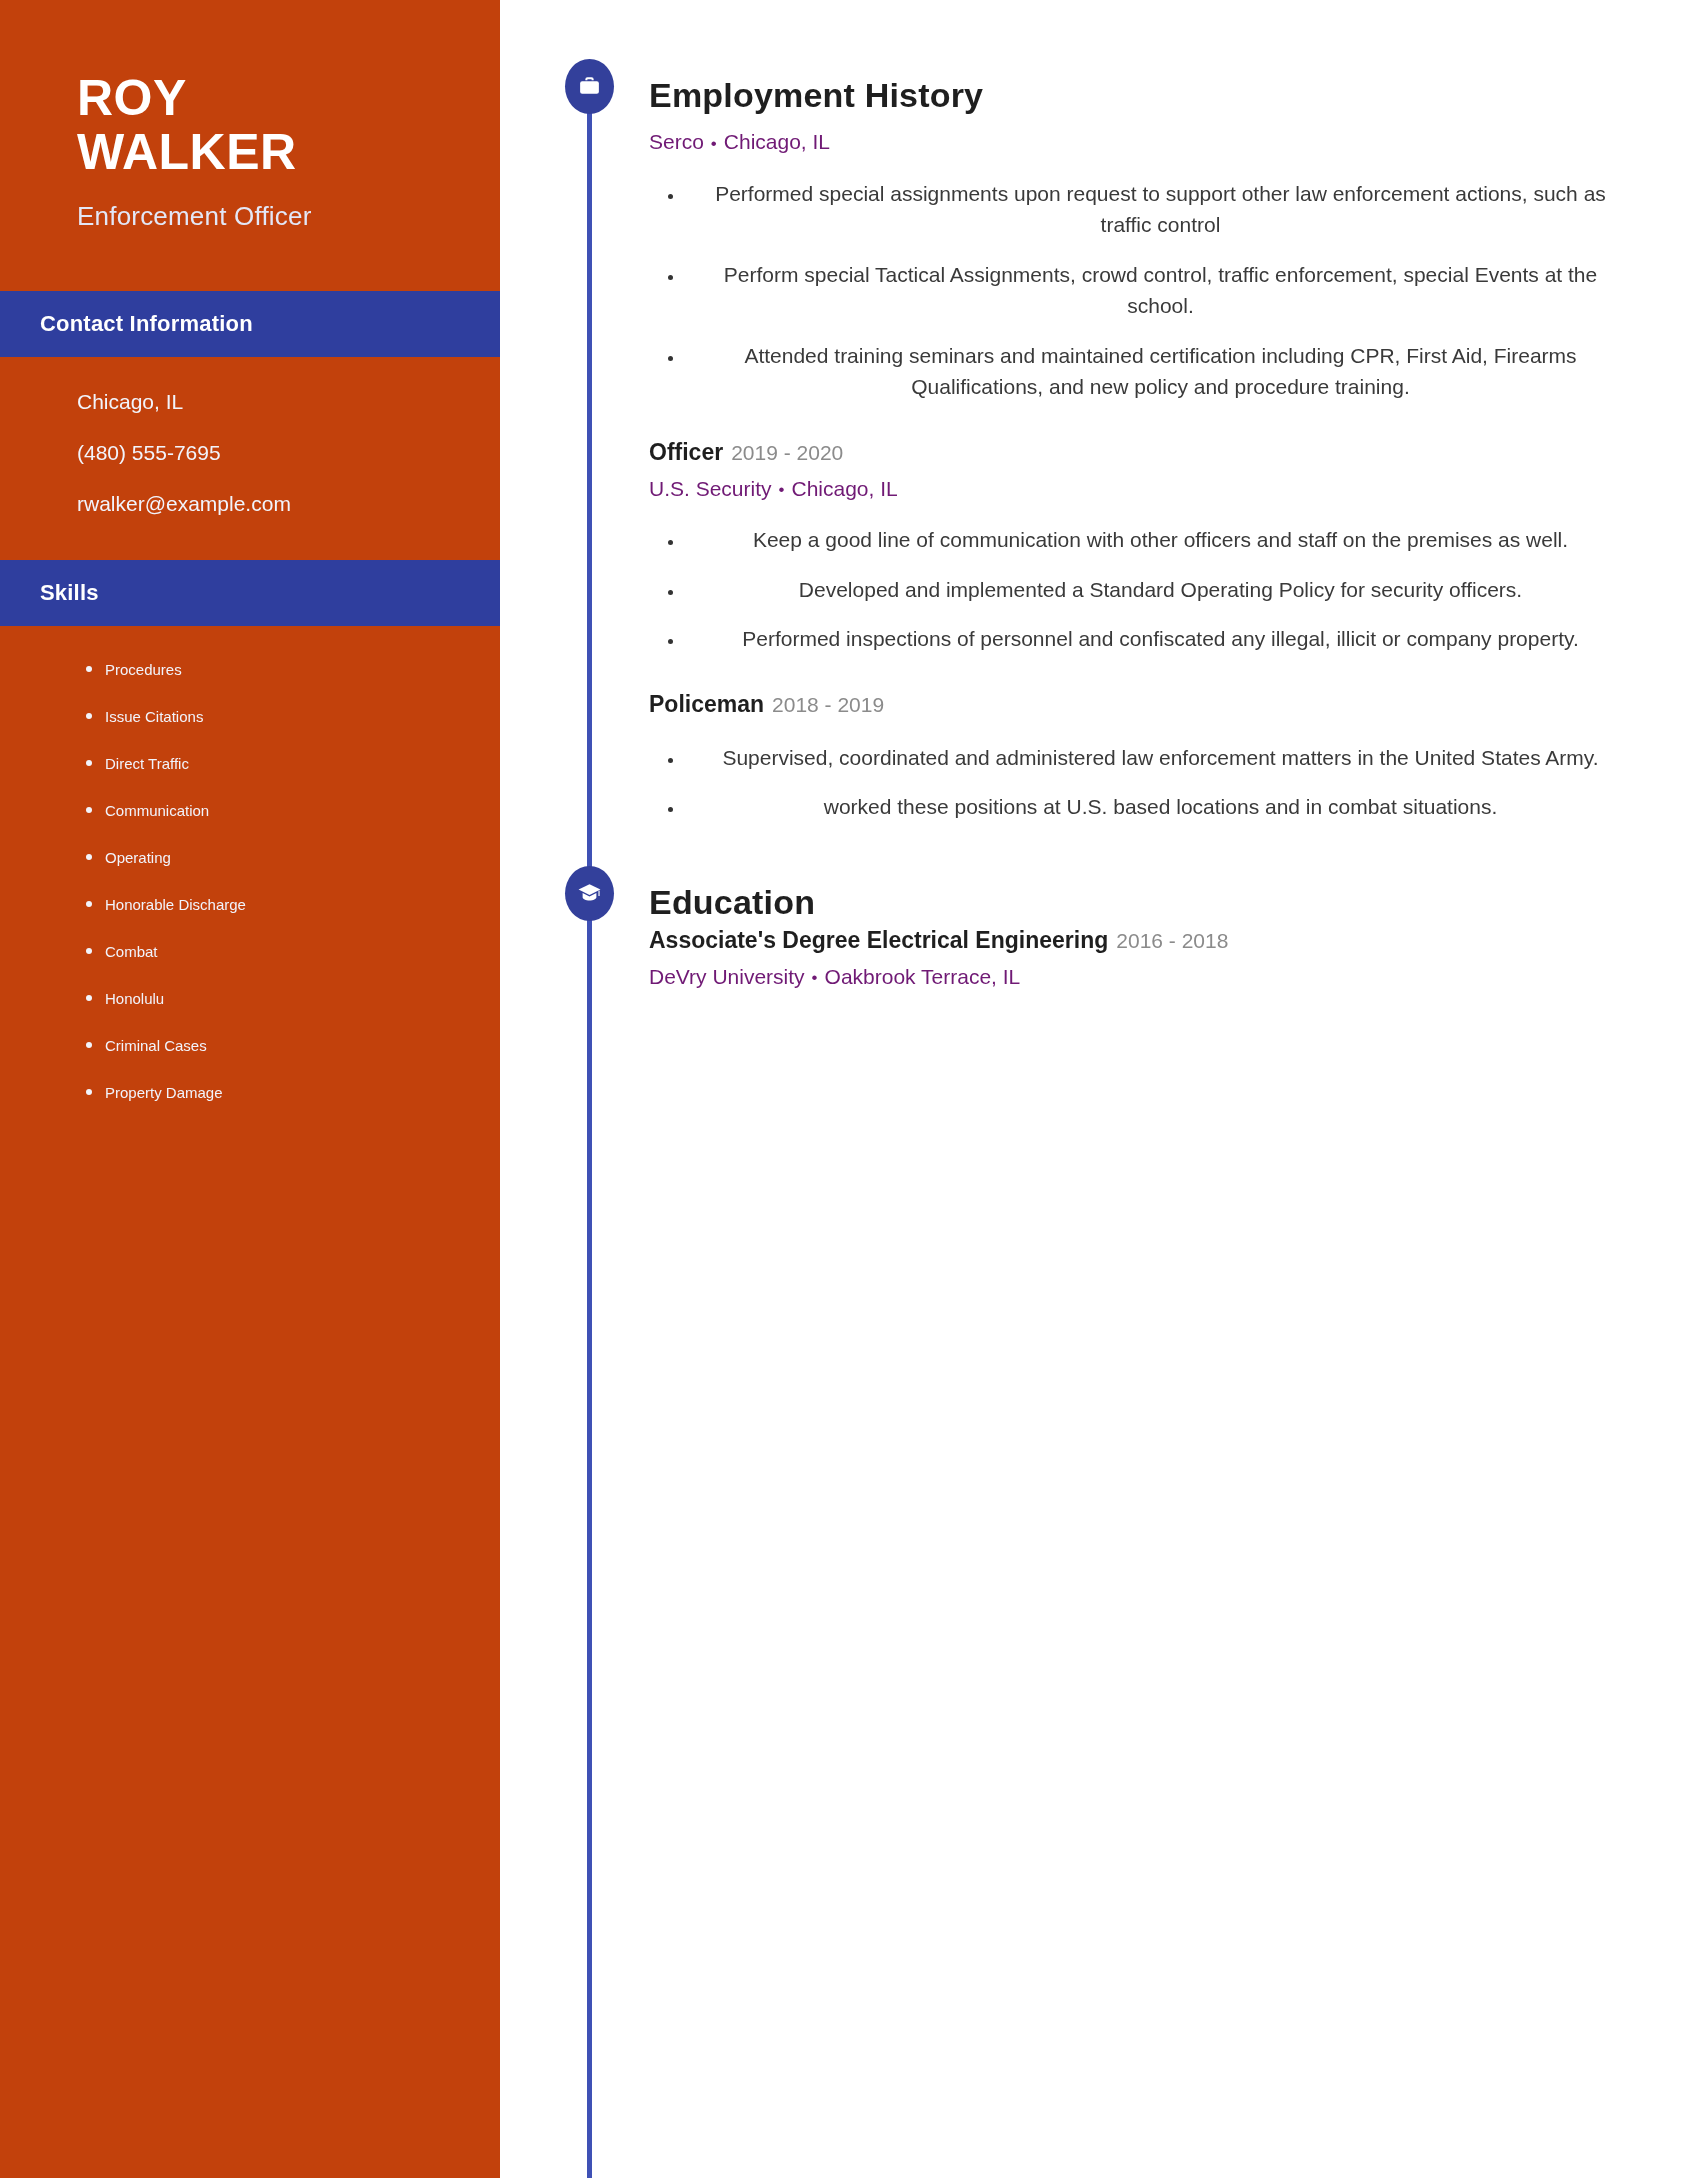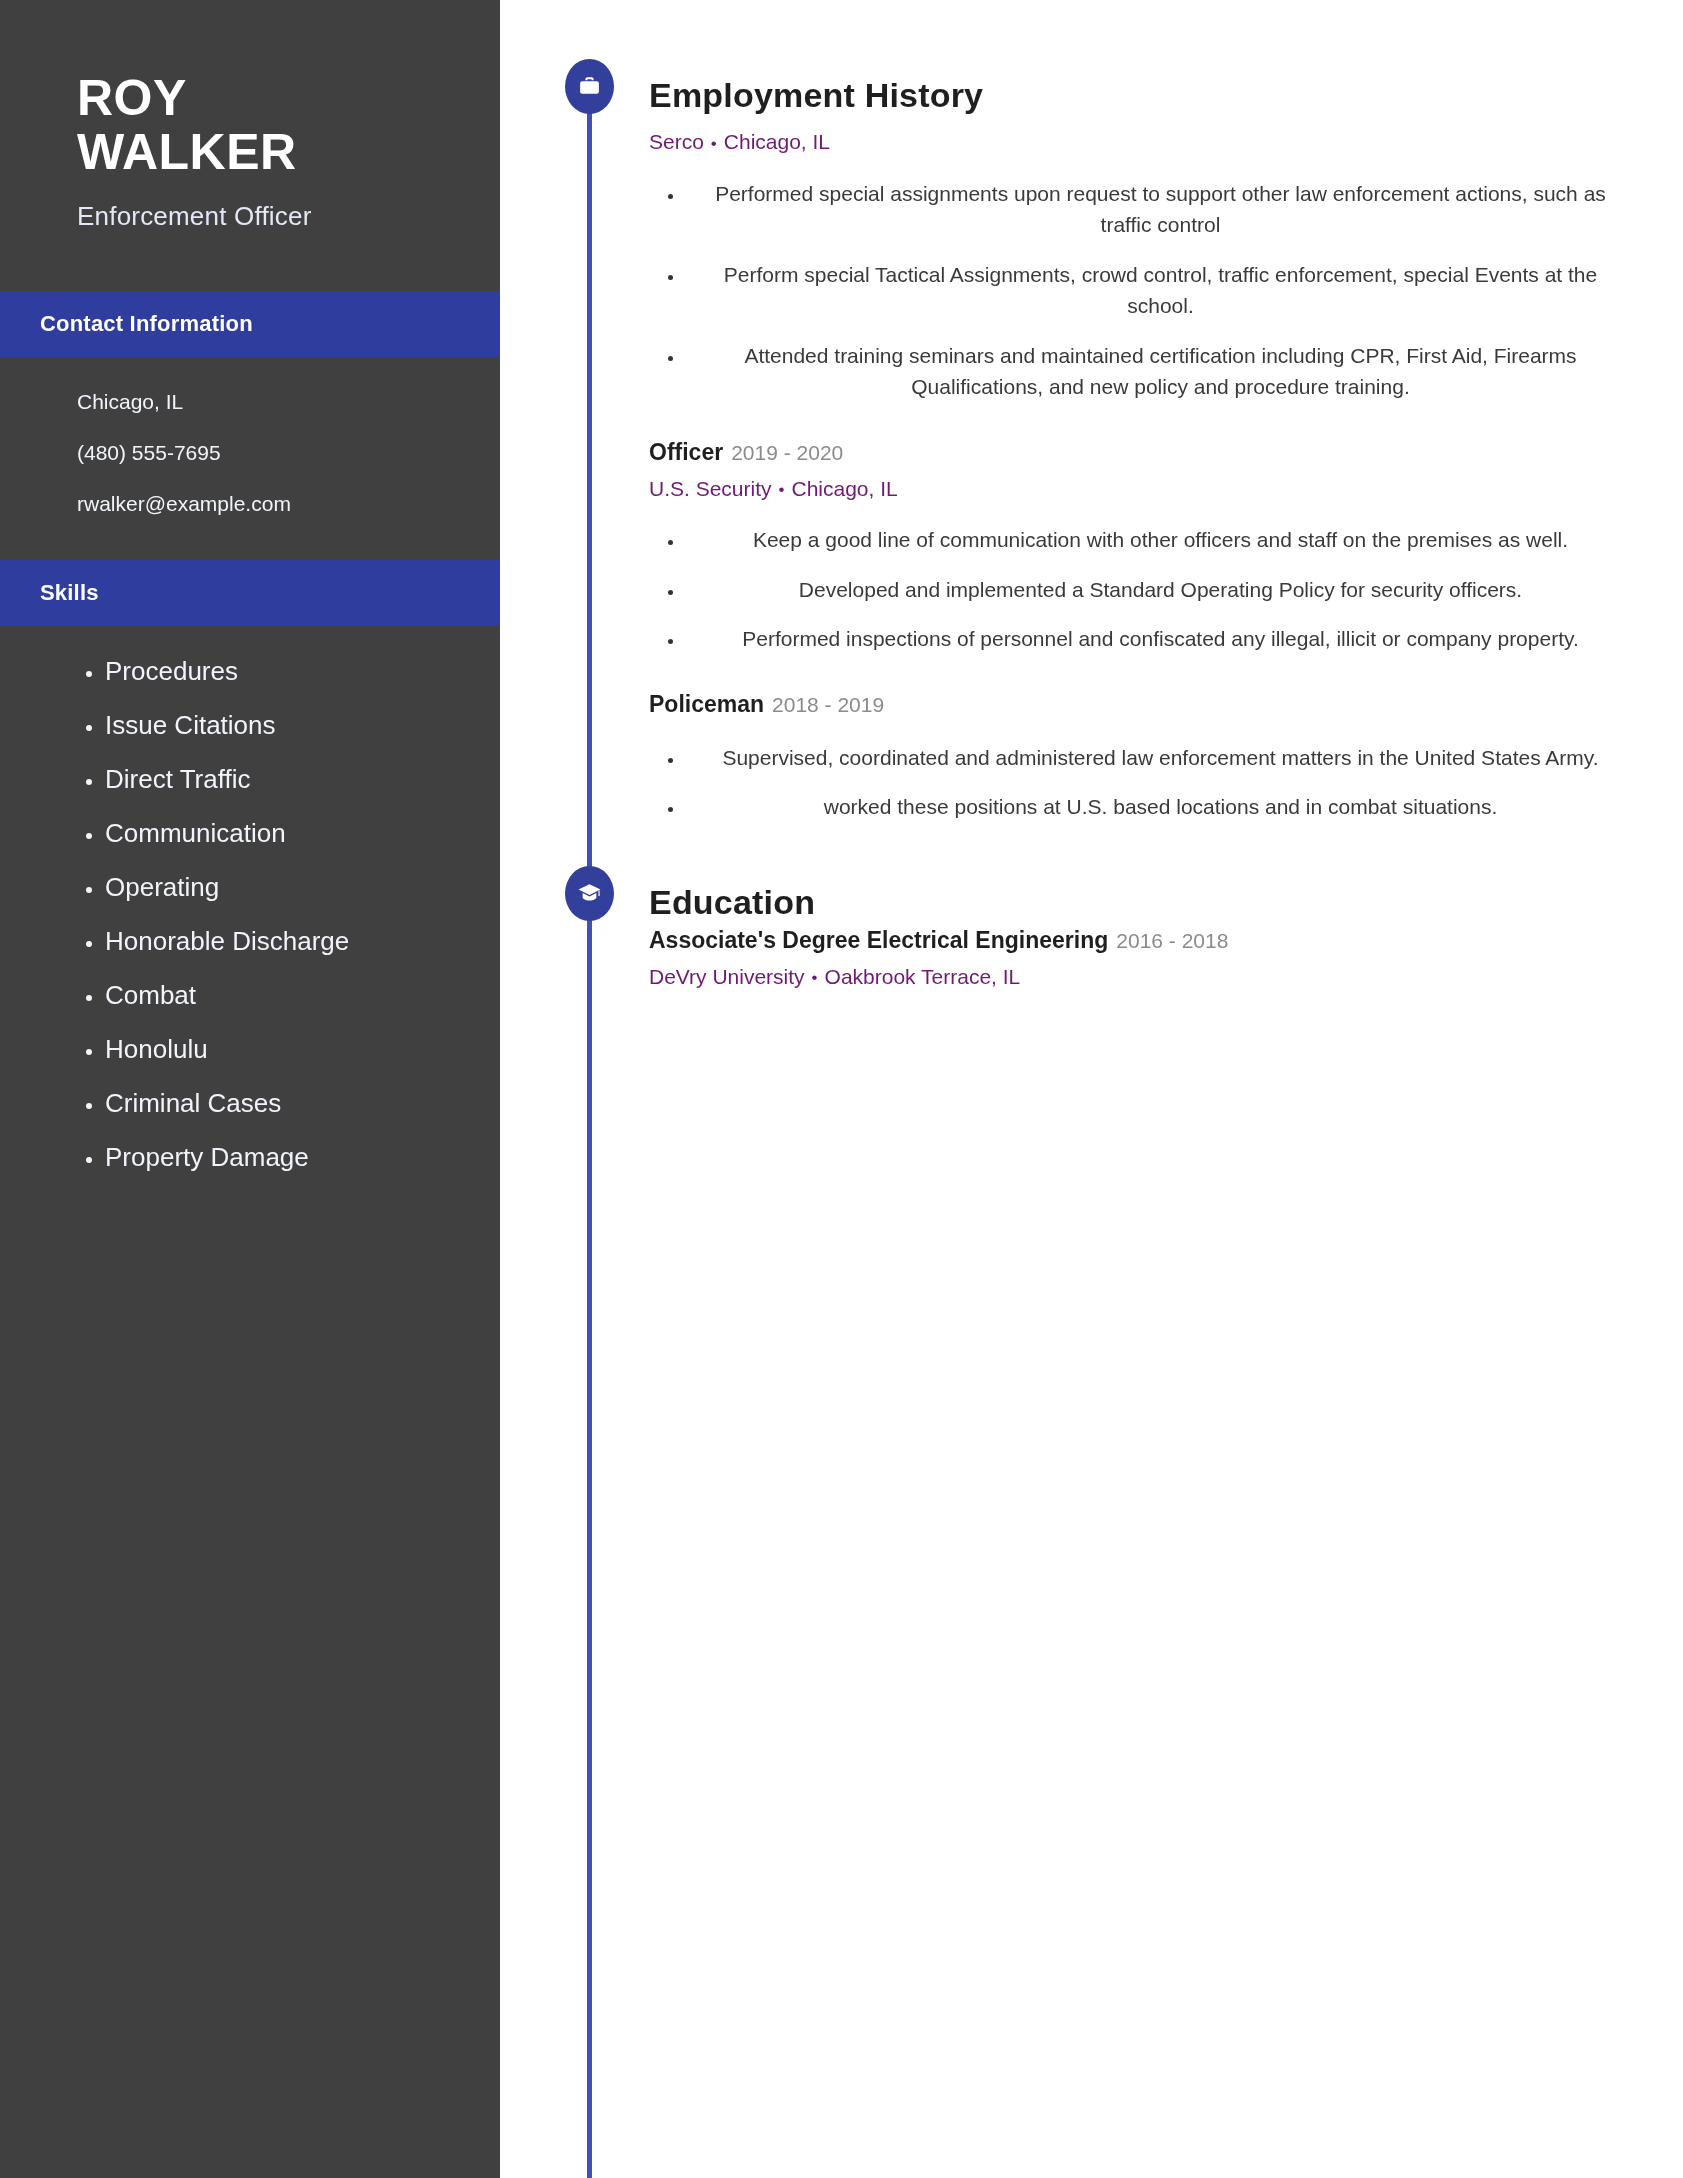--- a/index.html
+++ b/index.html
@@ -8,21 +8,21 @@
     font-family:"Liberation Sans", sans-serif;
     background:#ffffff;
     color:#3d3d3d;
     -webkit-font-smoothing:antialiased;
   }
   .page { position:relative; width:1683px; height:2178px; display:flex; background:#fff; }
 
   
   .sidebar {
     width:500px;
-    background:#404040;
+    background:#c2410c;
     color:#ffffff;
     flex:0 0 500px;
     position:relative;
   }
   .name-block { padding:71px 77px 59px 77px; }
   .name {
     font-size:50px;
     font-weight:bold;
     line-height:1.08;
     letter-spacing:0.5px;
@@ -41,21 +41,21 @@
     font-weight:bold;
     letter-spacing:0.2px;
     color:#ffffff;
   }
   .contact-list { padding:34px 77px 46px 77px; }
   .contact-list li { list-style:none; font-size:21px; line-height:1.0; margin-bottom:30px; color:#f2f4fc; }
   .contact-list li:last-child { margin-bottom:0; }
 
   .skills-list { padding:32px 77px 40px 105px; }
   .skills-list li {
-    font-size:26px;
+    font-size:15px;
     line-height:1.0;
     margin-bottom:28px;
     color:#f2f4fc;
   }
   .skills-list li::marker { font-size:20px; }
 
   
   .main { position:relative; flex:1 1 auto; }
   .timeline {
     position:absolute;

